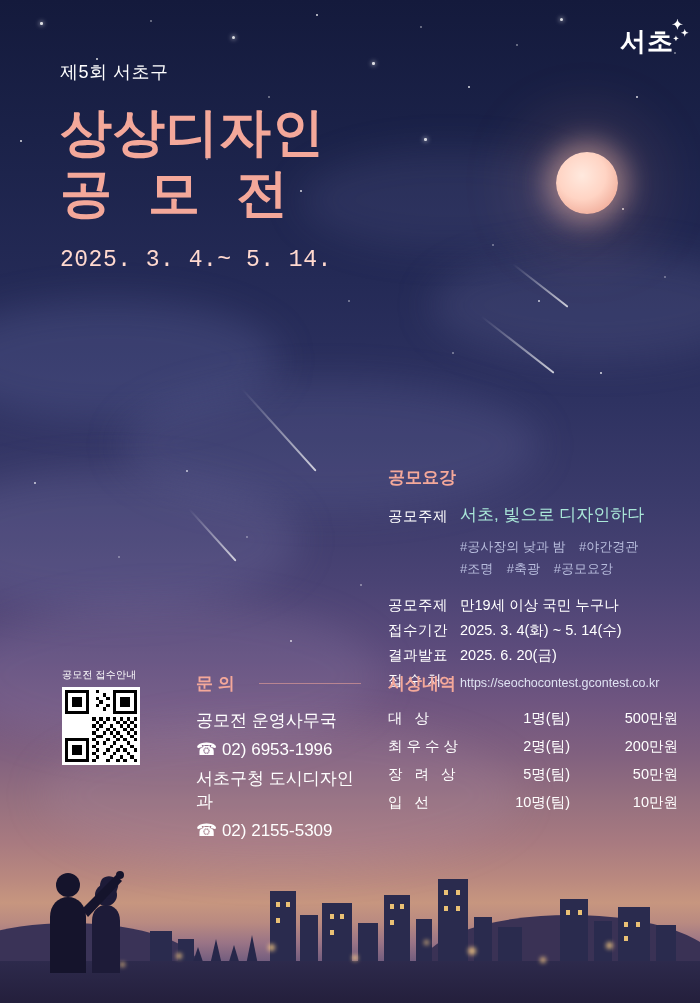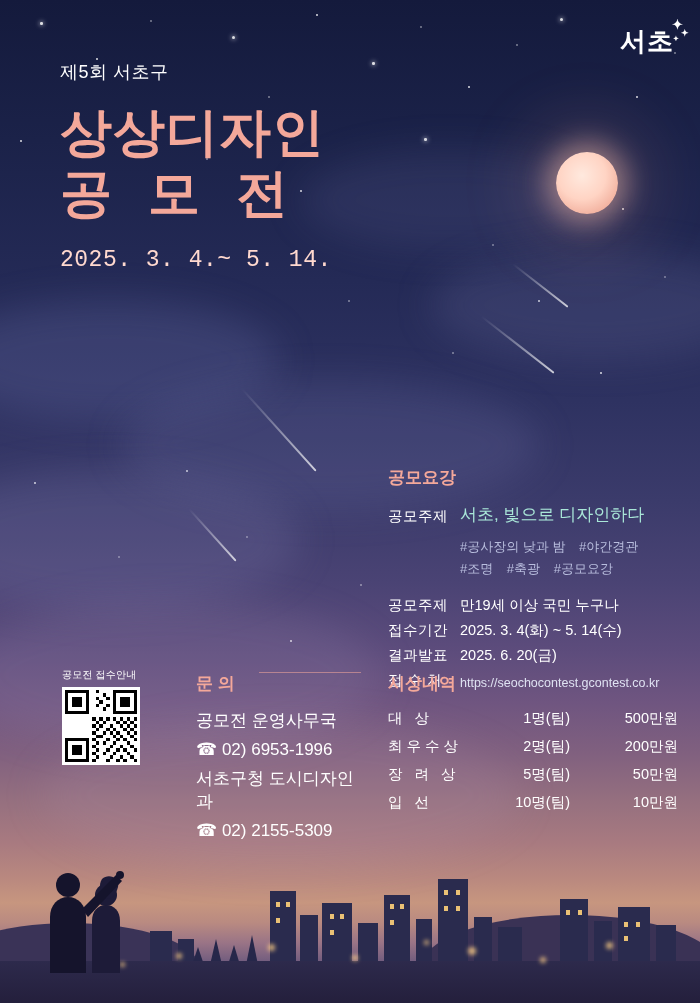--- a/index.html
+++ b/index.html
@@ -151,20 +151,21 @@
   
   .info { position: absolute; left: 388px; top: 438px; width: 290px; margin-top: 28px; }
   .sec-title {
     color: #f4a89a;
     font-size: 17px;
     font-weight: bold;
     margin-bottom: 14px;
   }
   .sec-title.with-rule {
     display: flex;
+    align-items: center;
     gap: 24px;
   }
   .sec-title .rule {
     flex: 1;
     height: 1px;
     background: rgba(244,168,154,.55);
   }
   .row {
     display: flex;
     align-items: flex-end;

